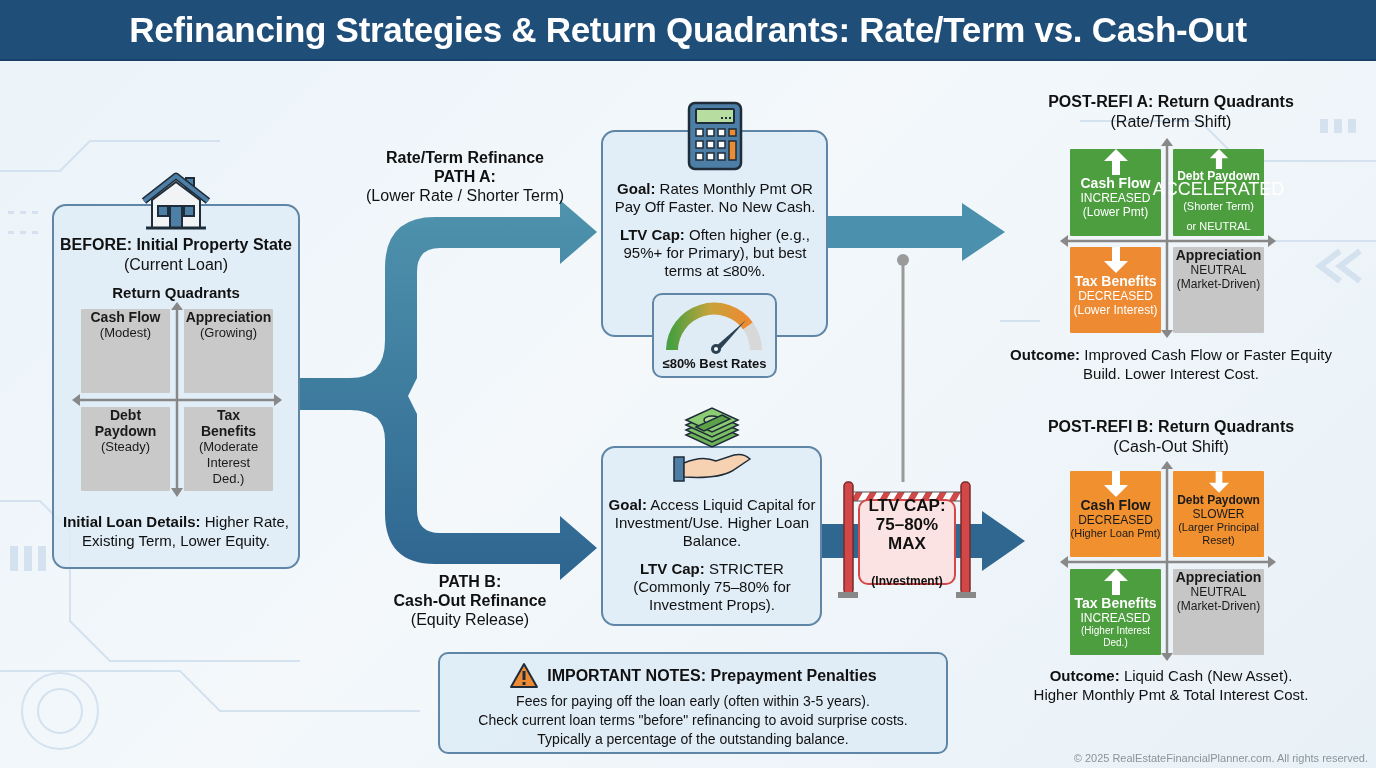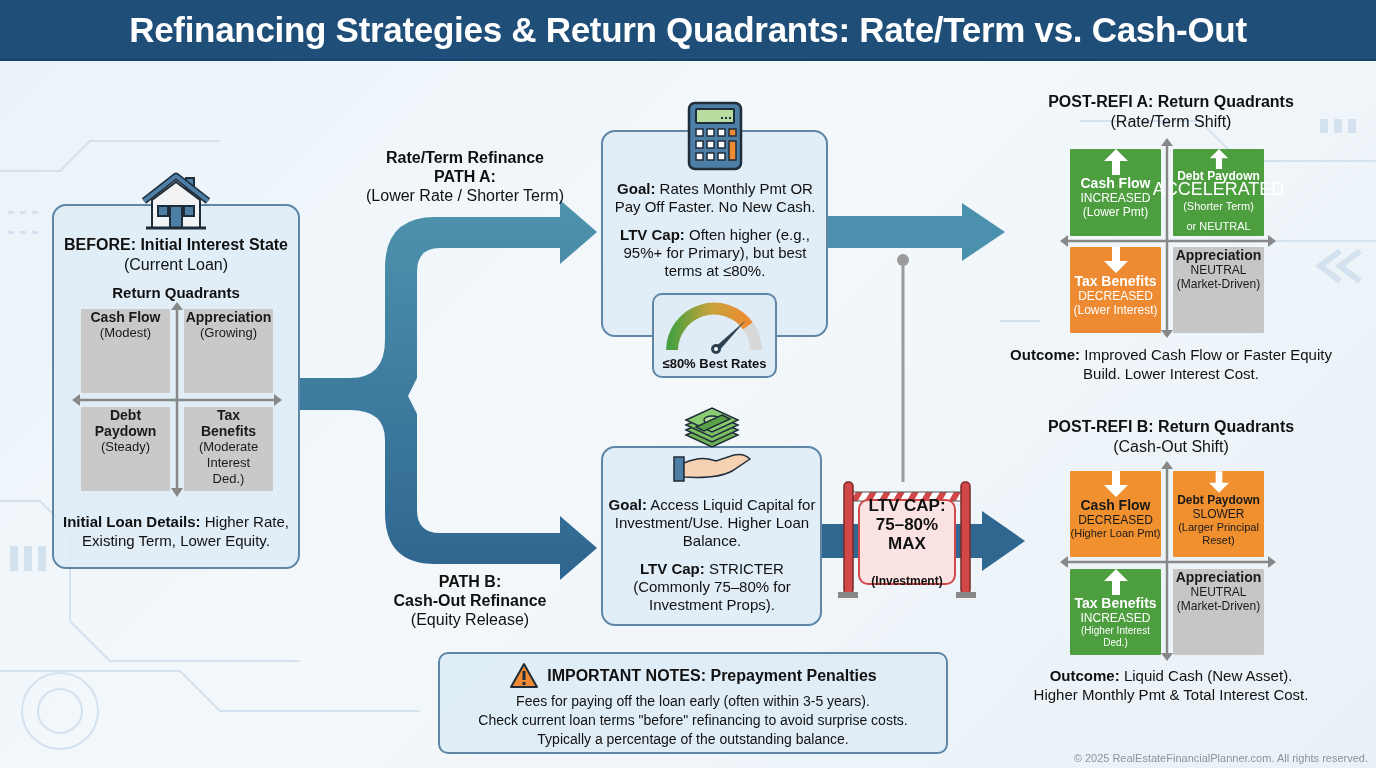--- a/index.html
+++ b/index.html
@@ -122,21 +122,21 @@
   <rect x="46" y="8" width="8" height="14" fill="#4d7ea6" stroke="#1f2d3a" stroke-width="2"></rect>
   <path d="M4 31 L36 6 L68 31" fill="none" stroke="#1f2d3a" stroke-width="7" stroke-linejoin="round"></path>
   <path d="M4 31 L36 6 L68 31" fill="none" stroke="#4d7ea6" stroke-width="4" stroke-linejoin="round"></path>
   <path d="M12 30 L36 12 L60 30 V58 H12 Z" fill="#f1f3f5" stroke="#1f2d3a" stroke-width="2"></path>
   <rect x="18" y="36" width="10" height="10" fill="#4d7ea6" stroke="#1f2d3a" stroke-width="2"></rect>
   <rect x="44" y="36" width="10" height="10" fill="#4d7ea6" stroke="#1f2d3a" stroke-width="2"></rect>
   <rect x="30" y="36" width="12" height="22" fill="#4d7ea6" stroke="#1f2d3a" stroke-width="2"></rect>
   <line x1="6" y1="58" x2="66" y2="58" stroke="#1f2d3a" stroke-width="3"></line>
 </svg>
 <div class="abs center before-title">
-  <b>BEFORE: Initial Interest State</b>
+  <b>BEFORE: Initial Property State</b>
   <span>(Current Loan)</span>
 </div>
 <div class="abs center rq-label">Return Quadrants</div>
 
 <div class="abs" style="left:72px;top:302px;width:210px;height:195px;">
   <div class="quad q-gray" style="left:9px;top:7px;width:89px;height:84px;">
     <div class="qt">Cash Flow</div>
     <div class="qs">(Modest)</div>
   </div>
   <div class="quad q-gray" style="left:112px;top:7px;width:89px;height:84px;">

